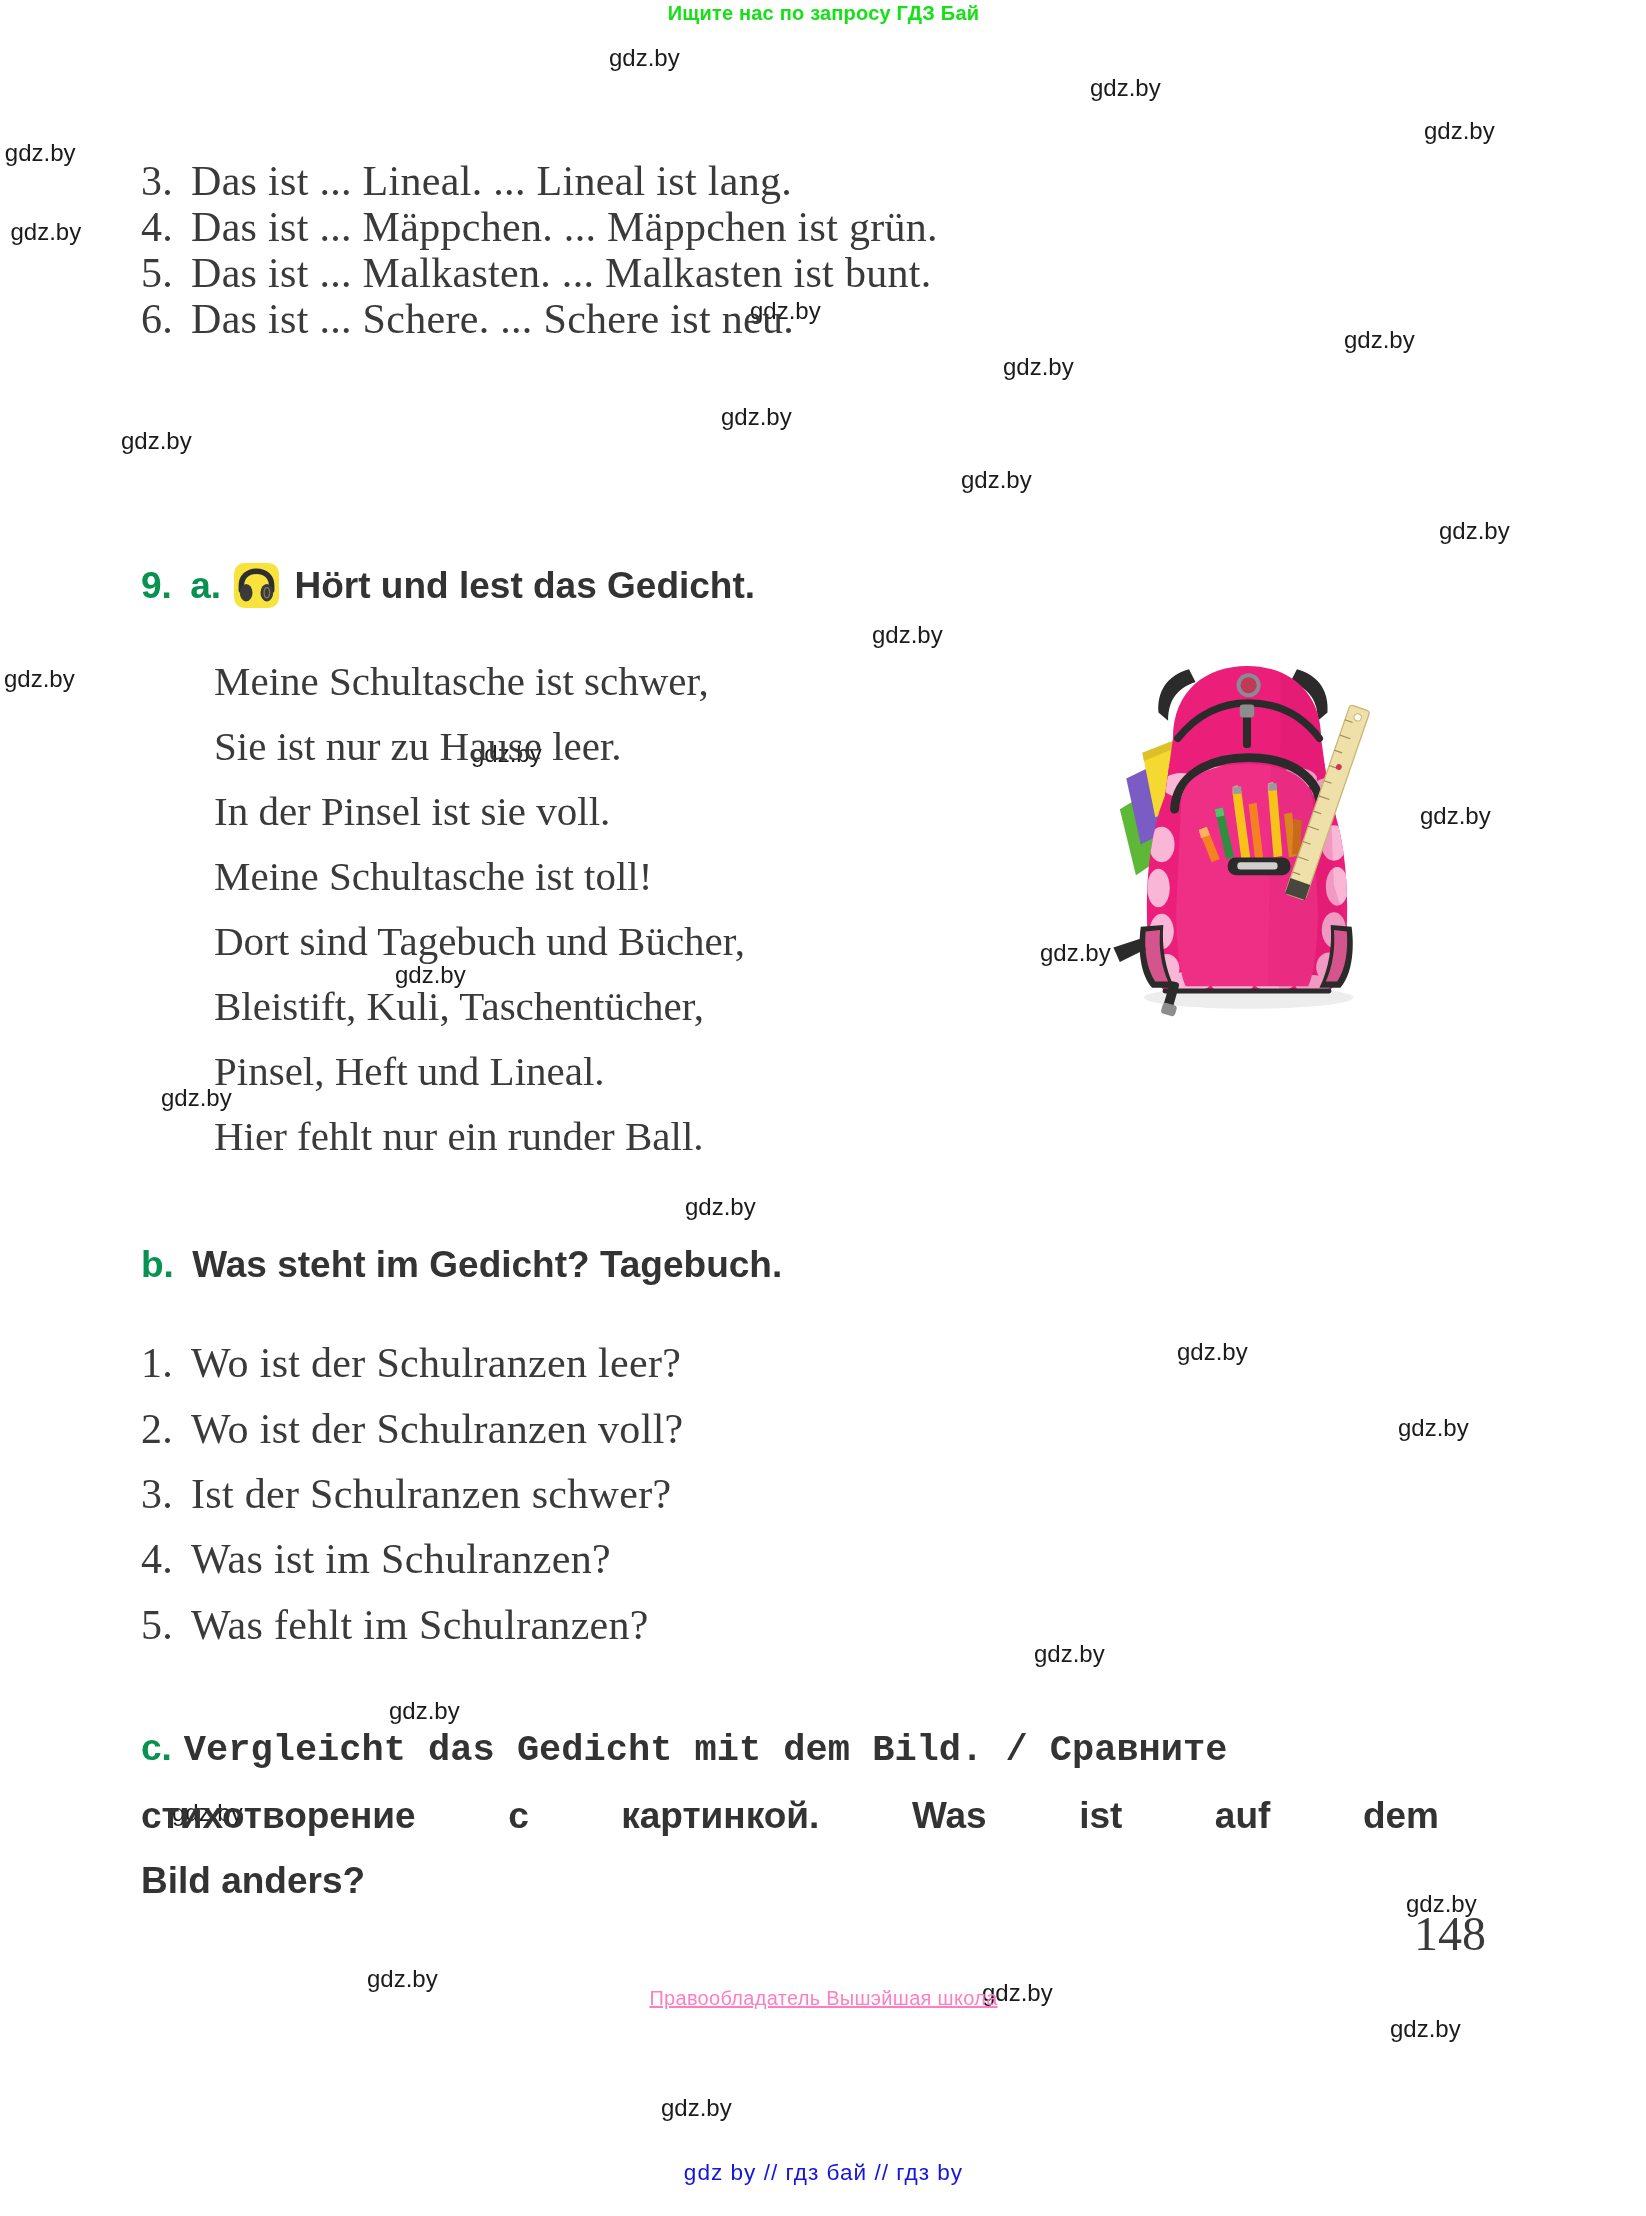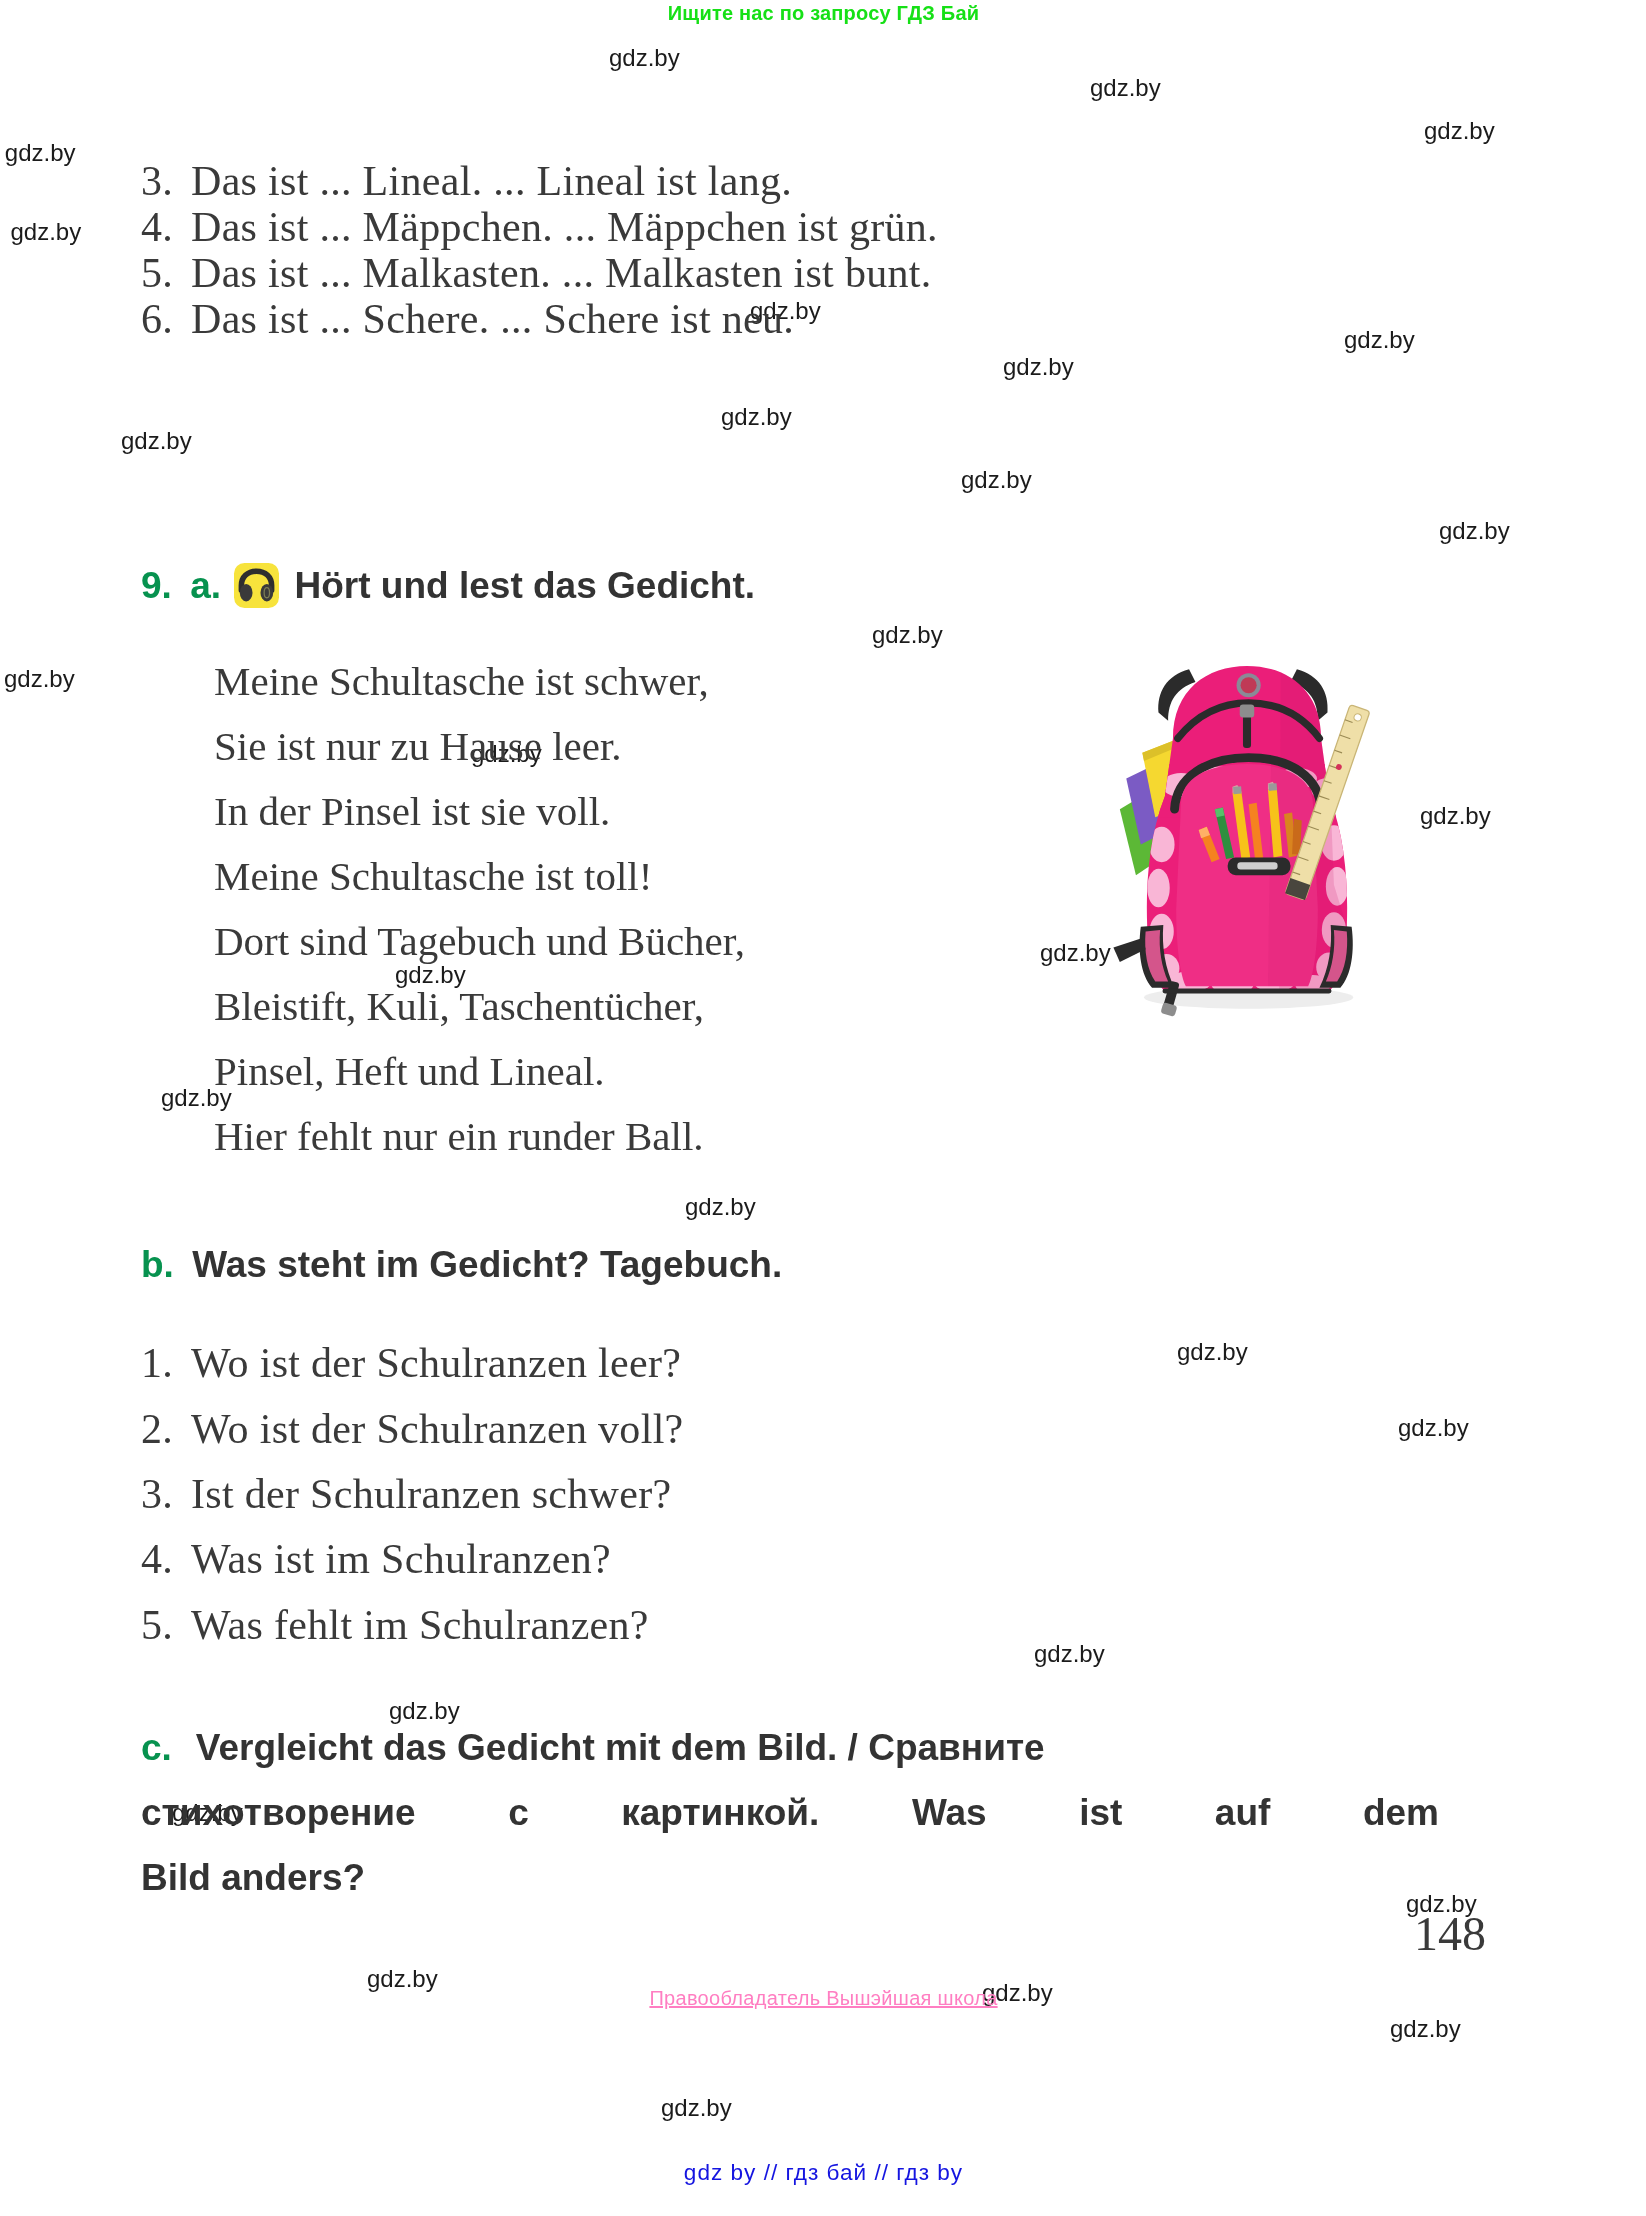--- a/index.html
+++ b/index.html
@@ -383,21 +383,21 @@
 
   <div id="ex9b">
       <div class="serif-line" style="left: 141px; top: 1339px;"><span class="num">1.</span><span>Wo ist der Schulranzen leer?</span></div>
       <div class="serif-line" style="left: 141px; top: 1405px;"><span class="num">2.</span><span>Wo ist der Schulranzen voll?</span></div>
       <div class="serif-line" style="left: 141px; top: 1470px;"><span class="num">3.</span><span>Ist der Schulranzen schwer?</span></div>
       <div class="serif-line" style="left: 141px; top: 1535px;"><span class="num">4.</span><span>Was ist im Schulranzen?</span></div>
       <div class="serif-line" style="left: 141px; top: 1601px;"><span class="num">5.</span><span>Was fehlt im Schulranzen?</span></div>
     </div>
 
   <div class="para-c">
-    <span class="j"><span class="letter-green">c.</span><span style="margin-left:24px;">Vergleicht das Gedicht mit dem Bild. / Сравните</span></span>
+    <span class="j"><span class="letter-green">c.</span><span style="margin-left:12px;font-family:Liberation Mono, monospace;">Vergleicht das Gedicht mit dem Bild. / Сравните</span></span>
     <span class="j" style="text-align:justify; text-align-last:justify;">стихотворение с картинкой. Was ist auf dem</span>
     <span class="j">Bild anders?</span>
   </div>
 
   <div class="pageno">148</div>
 
   <div class="copyright">Правообладатель Вышэйшая школа</div>
 
   <div class="bluefoot">gdz by  //  гдз бай  //  гдз by</div>
 

